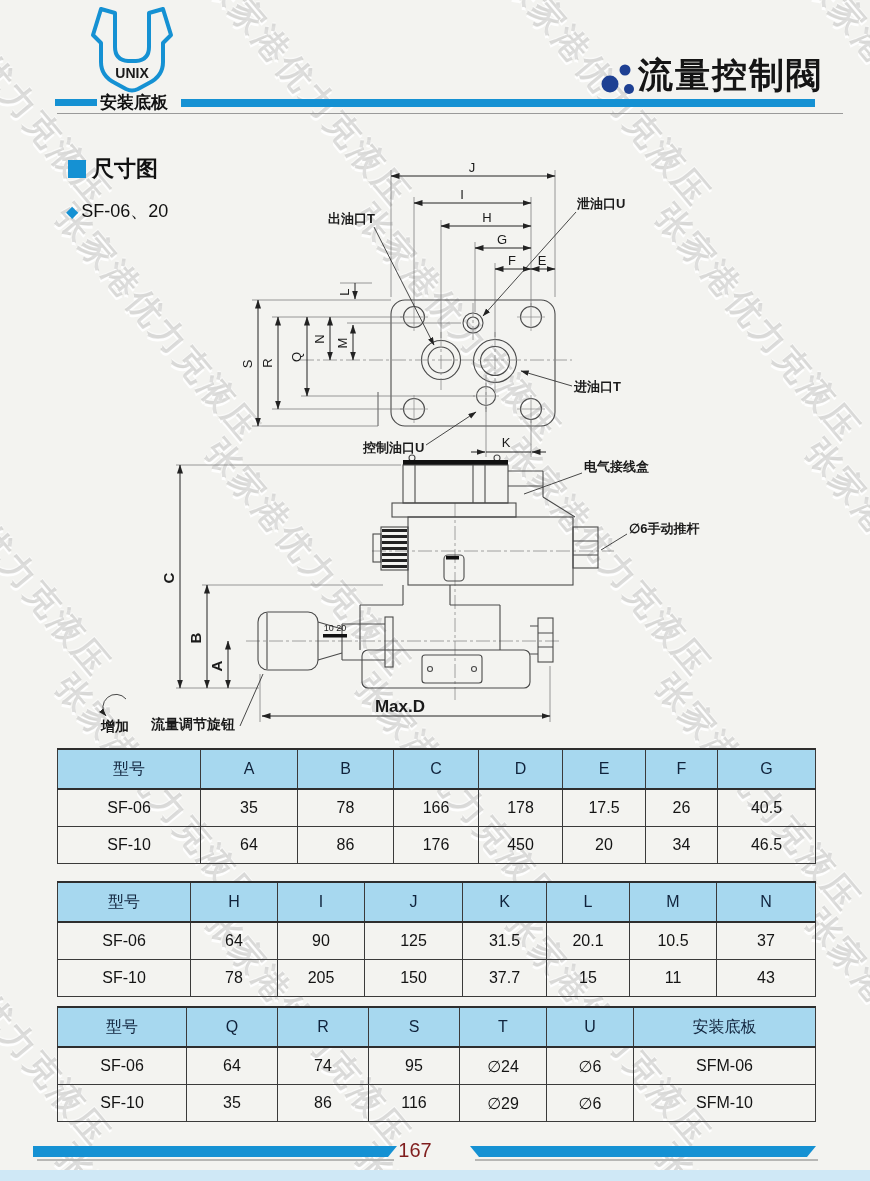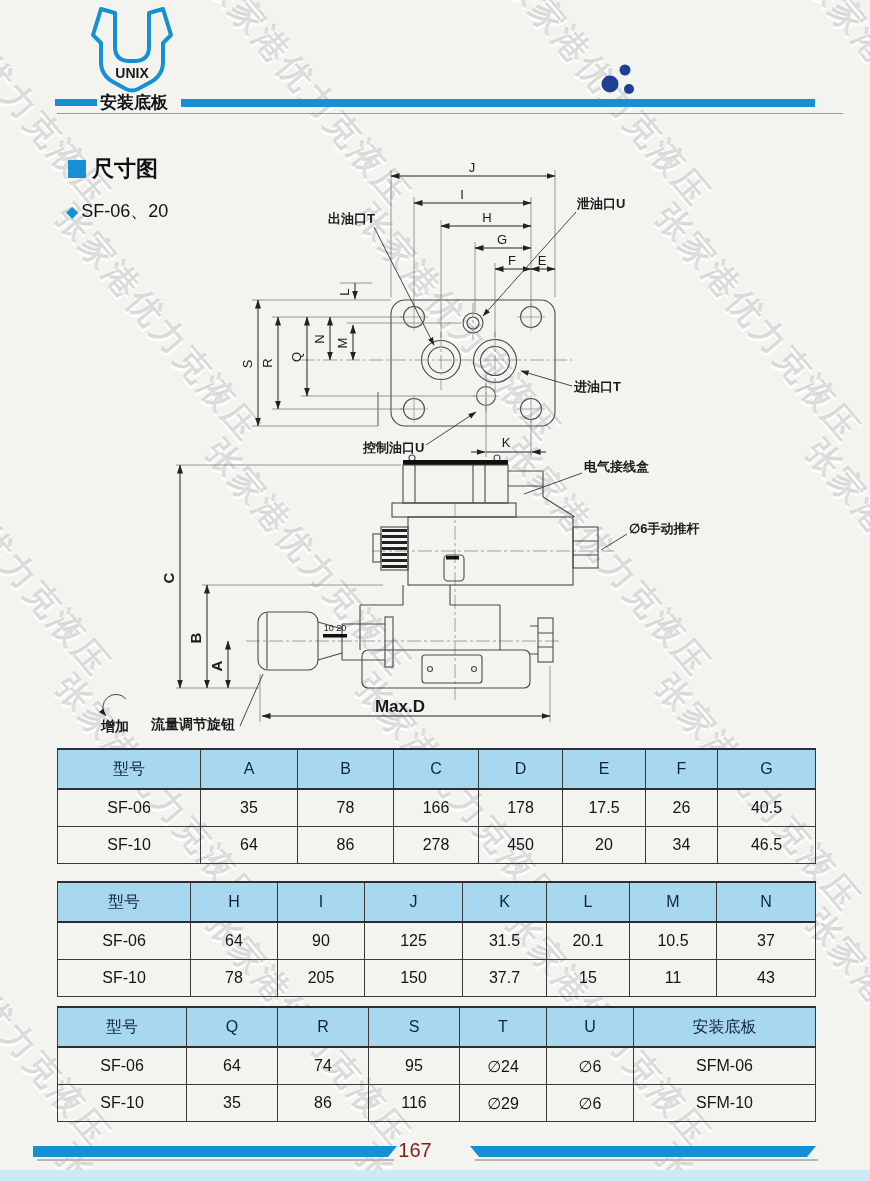--- a/index.html
+++ b/index.html
@@ -86,20 +86,21 @@
   <div class="co-bar" style="left:55px;top:99px;width:42px;height:7px;"></div>
   <div class="company">安装底板</div>
   <div class="co-bar" style="left:181px;top:99px;width:634px;height:8px;"></div>
   <div class="gray-rule"></div>
 
   <svg class="layer dots-svg" width="44" height="40">
     <circle cx="14" cy="26" r="8.5" fill="#1e4093"></circle>
     <circle cx="29" cy="12" r="5.5" fill="#1e4093"></circle>
     <circle cx="33" cy="31" r="5" fill="#1e4093"></circle>
   </svg>
+  <div class="title">流量控制閥</div>
 
   <div class="sec-head">
     <div class="sec-square"></div>
     <div class="sec-text">尺寸图</div>
   </div>
   <div class="model-head">
     <span class="model-diamond">◆</span>
     <span class="model-text">SF-06、20</span>
   </div>
 
@@ -340,21 +341,21 @@
           <td>166</td>
           <td>178</td>
           <td>17.5</td>
           <td>26</td>
           <td>40.5</td>
         </tr>
         <tr>
           <td>SF-10</td>
           <td>64</td>
           <td>86</td>
-          <td>278</td>
+          <td>176</td>
           <td>450</td>
           <td>20</td>
           <td>34</td>
           <td>46.5</td>
         </tr>
       </tbody>
     </table>
   <table id="t1">
       <colgroup>
         <col style="width: 133px;">

